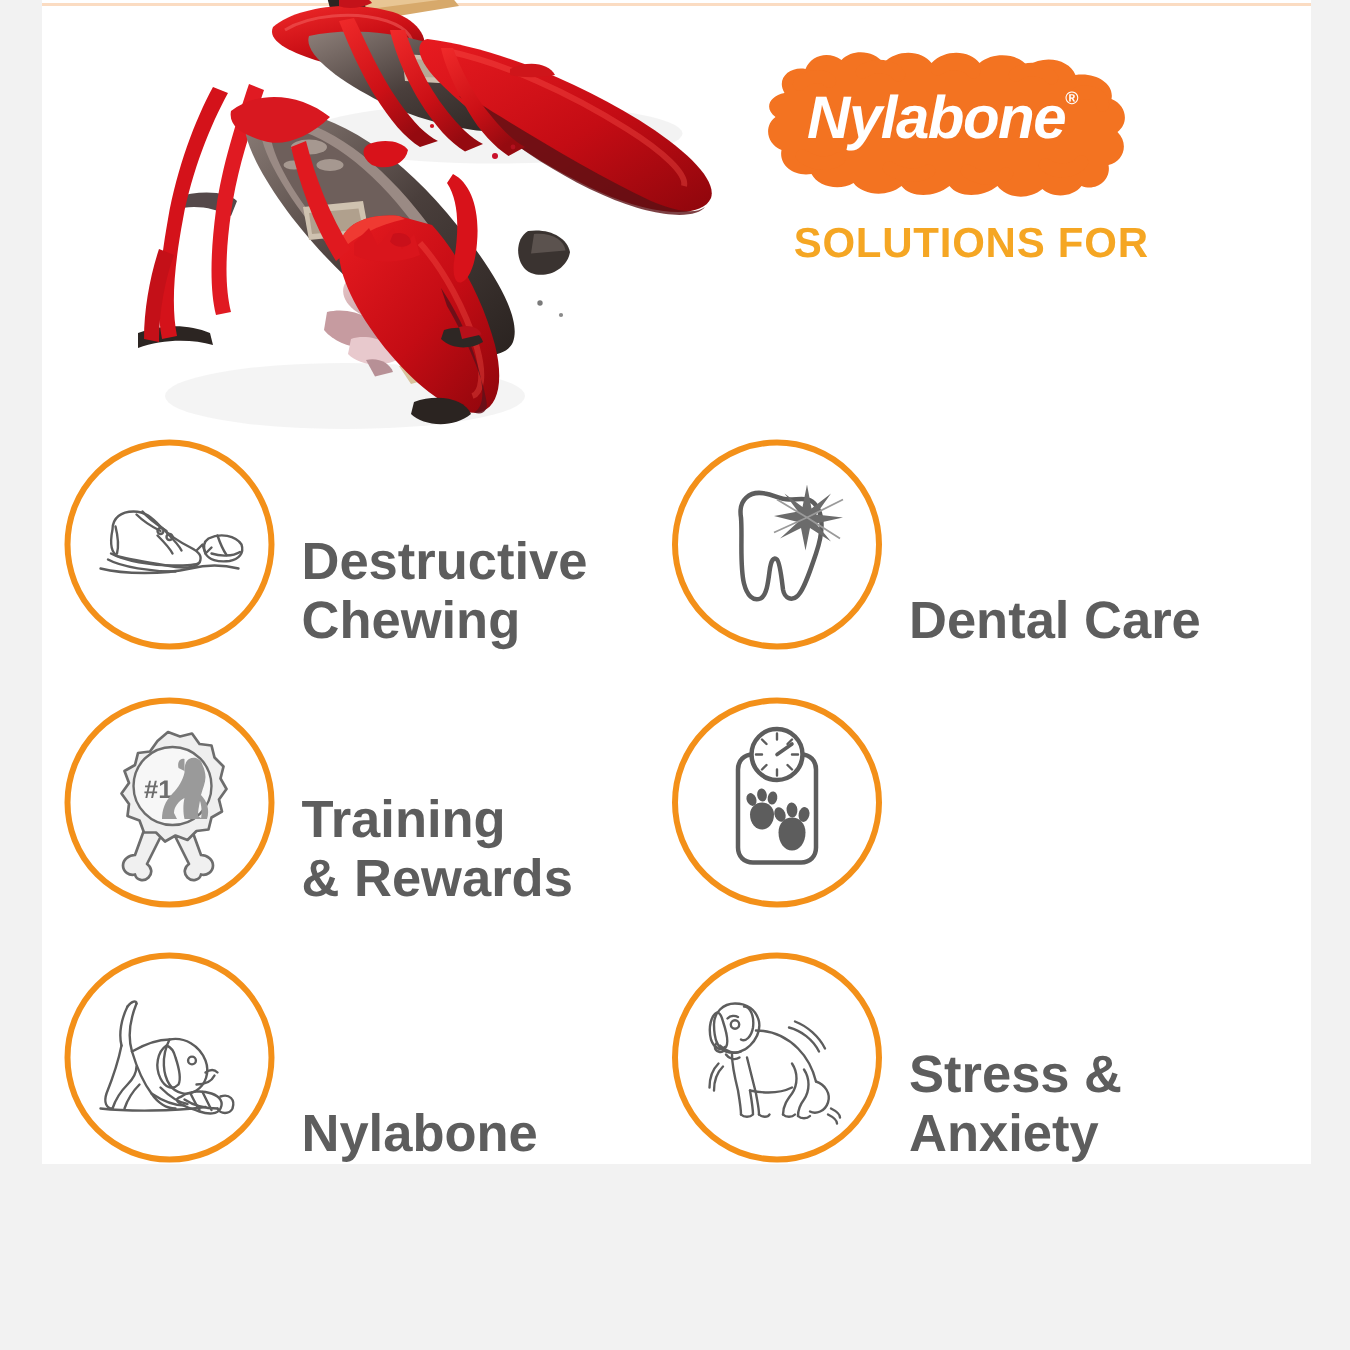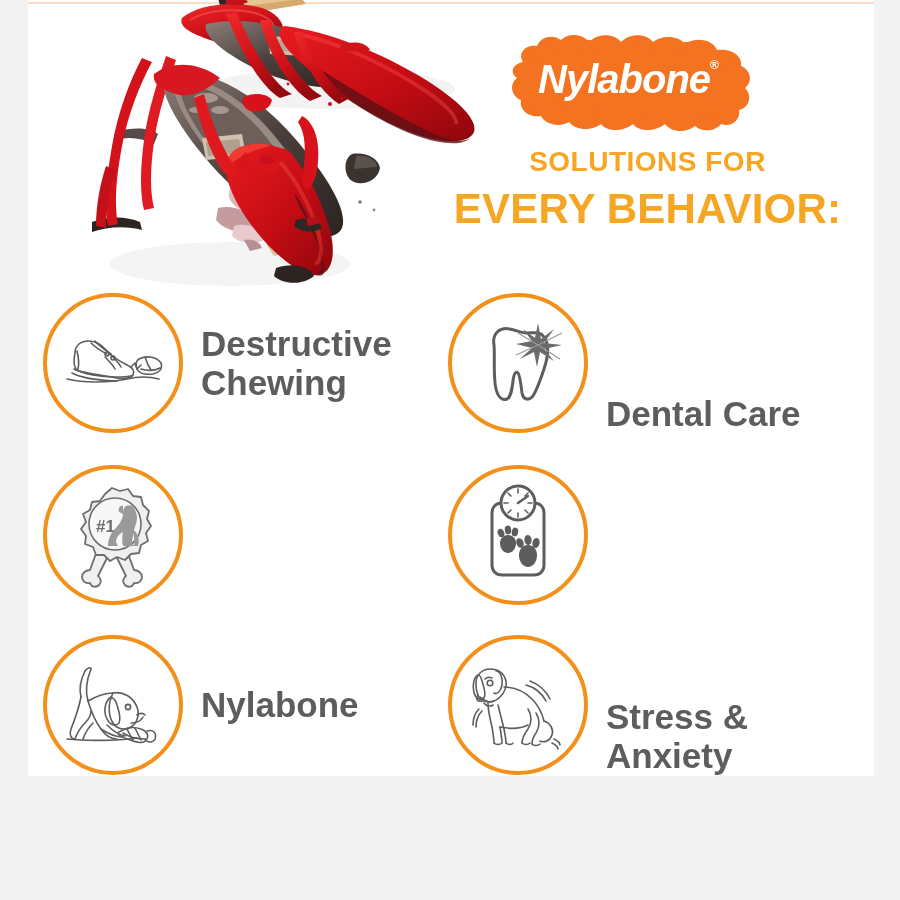--- a/index.html
+++ b/index.html
@@ -148,21 +148,21 @@
   .behavior-label {
     margin-left: 18px;
     font-size: 35px;
     font-weight: bold;
     color: #5d5d5d;
     line-height: 1.12;
     white-space: pre-line;
   }
 
   
-  .col-a { left: 43px; }
+  .col-a { left: 43px; align-items: flex-end; }
   .col-b { left: 448px; align-items: flex-end; }
   .row-1 { top: 8px; }
   .row-2 { top: 180px; }
   .row-3 { top: 350px; }
 </style>
 </head>
 <body>
 
 <div id="page">
 
@@ -342,21 +342,20 @@
                M88,84 C96,90 108,90 114,86 M140,86 C148,92 160,92 166,88
                M192,82 C200,88 212,86 216,80" stroke="#f37321" stroke-width="9" fill="none" stroke-linecap="round"></path>
     </svg>
     <div class="logo-text">
       <span class="word">Nylabone</span>
         <span class="reg">®</span>
     </div>
   </div>
 
   <div class="headline-1">SOLUTIONS FOR</div>
-  <div class="headline-2">EVERY BEHAVIOR:</div>
 
   <div class="behavior-grid">
 
     <div class="behavior-item col-a row-1">
       <div class="icon-circle">
         <svg width="104" height="104" viewBox="0 0 104 104" xmlns="http://www.w3.org/2000/svg">
           <g fill="none" stroke="#5d5d5d" stroke-width="1.6" stroke-linecap="round" stroke-linejoin="round">
 
             <path d="M6,68 C22,72 48,72 66,68 C78,65 90,66 98,68"></path>
 
@@ -439,20 +438,22 @@
                      C77,40 75,44 74,48 C73,54 72,58 72,62
                      L75,64 L63,64 C62,60 62,54 63,50
                      C59,52 56,56 56,60 L58,64 L48,64
                      C48,58 50,52 55,47 C59,43 62,38 63,33
                      C63,30 63,26 66,24 Z"></path>
             <path d="M63,24 C60,23 58,26 59,30 L63,32 Z"></path>
             <path d="M74,48 C78,52 80,58 78,64 L74,64 C75,58 74,52 72,49 Z"></path>
           </g>
         </svg>
       </div>
+      <div class="behavior-label">Training
+&amp; Rewards</div>
     </div>
 
     <div class="behavior-item col-b row-2">
       <div class="icon-circle">
         <svg width="104" height="104" viewBox="0 0 104 104" xmlns="http://www.w3.org/2000/svg">
 
           <g fill="none" stroke="#5d5d5d" stroke-width="3" stroke-linejoin="round" stroke-linecap="round">
             <path d="M26,30 C26,24 30,20 36,20 L68,20 C74,20 78,24 78,30
                      L78,82 C78,88 74,92 68,92 L36,92 C30,92 26,88 26,82 Z"></path>
           </g>

